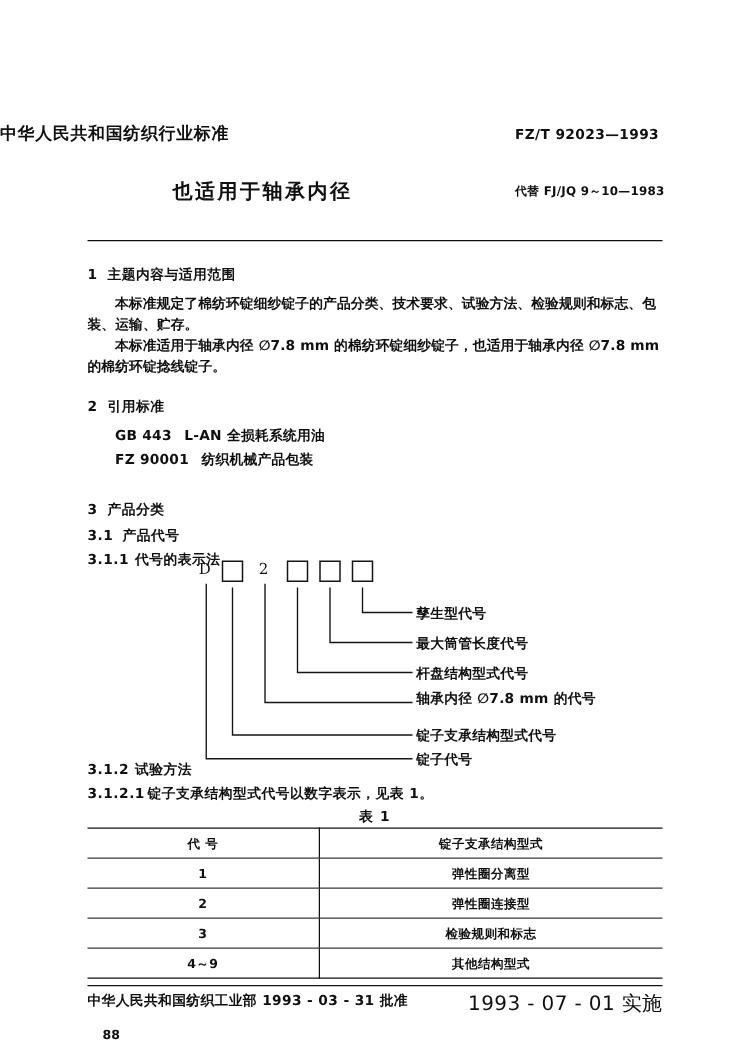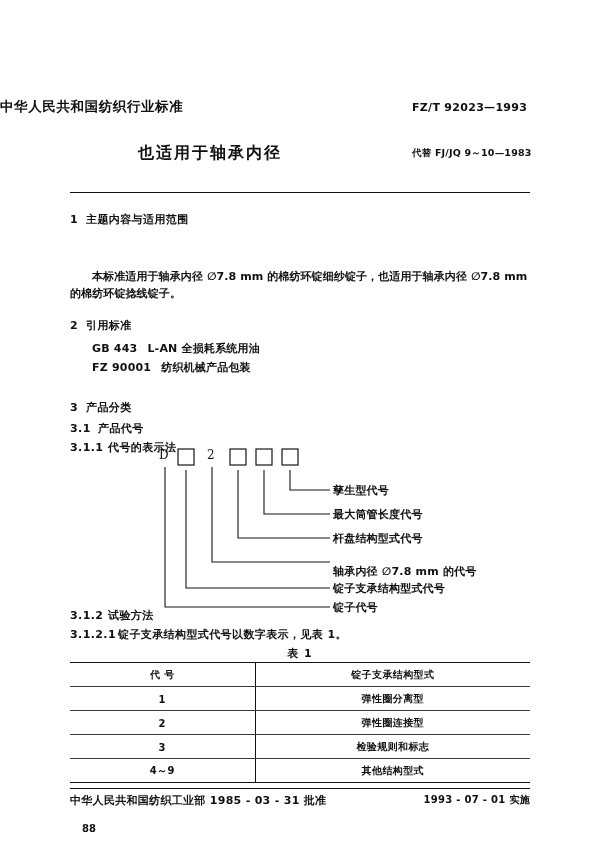--- a/index.html
+++ b/index.html
@@ -167,22 +167,22 @@
     position: absolute;
     left: 70px; top: 793px;
     font-size: 11px;
     font-weight: bold;
     letter-spacing: 0.3px;
     white-space: nowrap;
   }
   .foot-right {
     position: absolute;
     right: 70px; top: 793px;
-    font-size: 10px;
-    font-weight: bold;
+    font-size: 16px;
+    font-weight: normal;
     letter-spacing: 0.3px;
     white-space: nowrap;
   }
   .page-no {
     position: absolute;
     left: 82px; top: 823px;
     font-size: 10px;
     font-weight: bold;
   }
 </style>
@@ -194,20 +194,21 @@
   <div class="hdr-title-main">中华人民共和国纺织行业标准</div>
   <div class="hdr-std-no">FZ/T  92023—1993</div>
   <div class="hdr-title-sub">也适用于轴承内径</div>
   <div class="hdr-replaces">代替 FJ/JQ 9～10—1983</div>
   <div class="rule-top"></div>
 
   <div class="sec-head" style="left:70px; top:212px;">
     <span class="sec-num">1</span><span>主题内容与适用范围</span>
   </div>
 
+  <div class="para" style="left:70px; top:234px; width:460px; text-indent:22px;">本标准规定了棉纺环锭细纱锭子的产品分类、技术要求、试验方法、检验规则和标志、包装、运输、贮存。</div>
 
   <div class="para" style="left:70px; top:268px; width:460px; text-indent:22px;">本标准适用于轴承内径 ∅7.8 mm 的棉纺环锭细纱锭子，也适用于轴承内径 ∅7.8 mm 的棉纺环锭捻线锭子。</div>
 
   <div class="sec-head" style="left:70px; top:318px;">
     <span class="sec-num">2</span><span>引用标准</span>
   </div>
 
   <div class="ref-line" style="left:92px; top:341px;">
     <span class="ref-code">GB 443</span><span>L-AN 全损耗系统用油</span>
   </div>
@@ -252,21 +253,21 @@
         <rect x="282" y="9" width="16" height="16"></rect>
       </g>
     </svg>
 
     <span class="dchar" style="left:159px; top:8px;">D</span>
     <span class="dchar" style="left:207px; top:8px;">2</span>
 
     <span class="dlabel" style="left:333px; top:43px;">孳生型代号</span>
     <span class="dlabel" style="left:333px; top:67px;">最大筒管长度代号</span>
     <span class="dlabel" style="left:333px; top:91px;">杆盘结构型式代号</span>
-    <span class="dlabel" style="left:333px; top:124px;text-align:right;">轴承内径 ∅7.8 mm 的代号</span>
+    <span class="dlabel" style="left:333px; top:111px;text-align:right;">轴承内径 ∅7.8 mm 的代号</span>
     <span class="dlabel" style="left:333px; top:141px;">锭子支承结构型式代号</span>
     <span class="dlabel" style="left:333px; top:160px;">锭子代号</span>
   </div>
 
   <div class="sec-head" style="left:70px; top:608px;">
     <span class="sec-num" style="min-width:38px;">3.1.2</span><span>试验方法</span>
   </div>
 
   <div class="sec-head" style="left:70px; top:627px;">
     <span class="sec-num" style="min-width:48px;">3.1.2.1</span><span>锭子支承结构型式代号以数字表示，见表 1。</span>
@@ -293,17 +294,17 @@
         <td class="c2">检验规则和标志</td>
       </tr>
       <tr>
         <td class="c1">4～9</td>
         <td class="c2">其他结构型式</td>
       </tr>
     </tbody>
   </table>
 
   <div class="rule-bottom"></div>
-  <div class="foot-left">中华人民共和国纺织工业部 1985 - 03 - 31 批准</div>
+  <div class="foot-left">中华人民共和国纺织工业部 1993 - 03 - 31 批准</div>
   <div class="foot-right">1993 - 07 - 01 实施</div>
   <div class="page-no">88</div>
 
 </div>
 
 </body></html>

